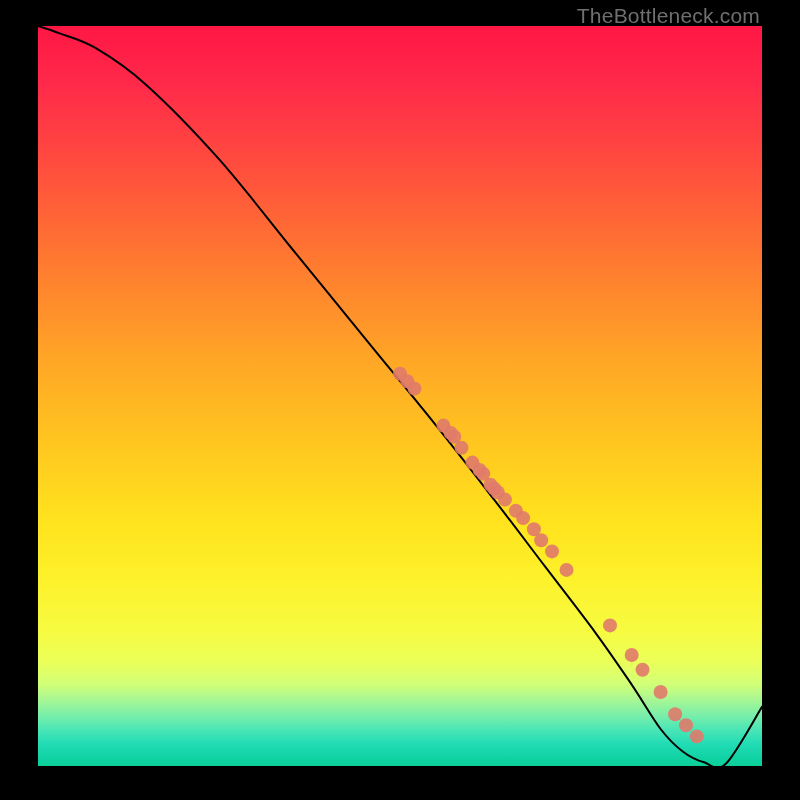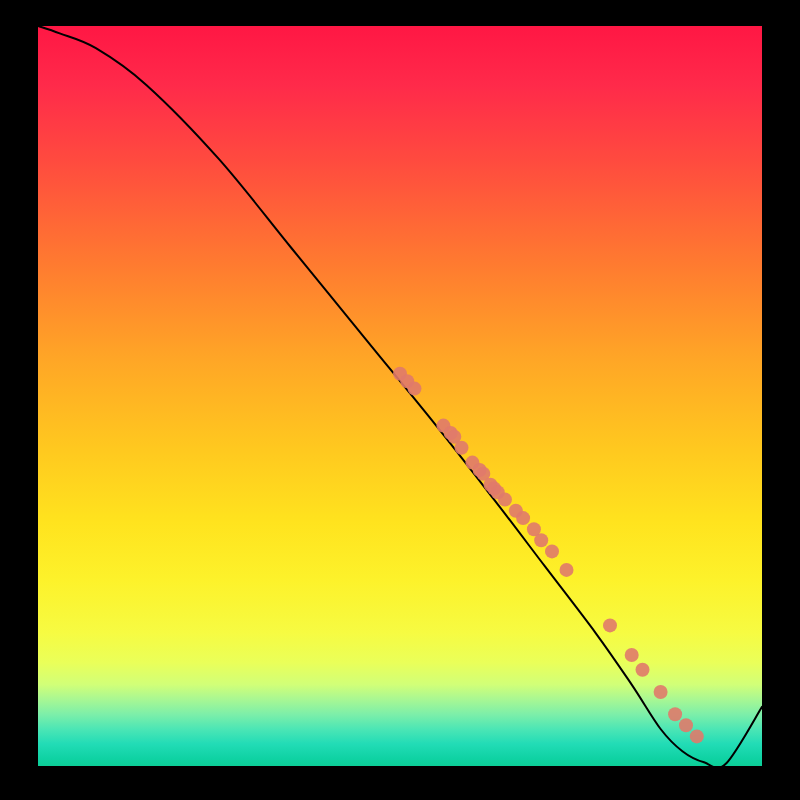--- a/index.html
+++ b/index.html
@@ -59,20 +59,21 @@
     font-size: 21px;
     letter-spacing: 0.2px;
     user-select: none;
   }
 </style>
 </head>
 <body>
 
 <div class="frame">
 
+  <div class="watermark">TheBottleneck.com</div>
 
   <div class="plot-area">
     <svg class="curve" viewBox="0 0 724 740" preserveAspectRatio="none">
       <path id="curve-path" fill="none" stroke="#000" stroke-width="2" stroke-linejoin="round" stroke-linecap="round" d="M 0.0 0.0 C 3.6 1.2, 12.1 3.7, 21.7 7.4 C 31.4 11.1, 43.4 13.6, 57.9 22.2 C 72.4 30.8, 88.1 40.7, 108.6 59.2 C 129.1 77.7, 156.9 106.1, 181.0 133.2 C 205.1 160.3, 229.3 192.4, 253.4 222.0 C 277.5 251.6, 301.7 281.2, 325.8 310.8 C 349.9 340.4, 376.5 372.5, 398.2 399.6 C 419.9 426.7, 438.0 450.2, 456.1 473.6 C 474.2 497.0, 489.9 518.0, 506.8 540.2 C 523.7 562.4, 543.0 587.1, 557.5 606.8 C 572.0 626.5, 582.8 642.6, 593.7 658.6 C 604.5 674.6, 614.2 691.9, 622.6 703.0 C 631.1 714.1, 637.1 719.7, 644.4 725.2 C 651.6 730.8, 658.8 734.2, 666.1 736.3 C 673.3 738.4, 678.1 747.0, 687.8 737.8 C 697.5 728.5, 718.0 690.3, 724.0 680.8"></path>
       <g id="markers-group">
           <circle cx="362.0" cy="347.8" r="7" fill="#e07a6a" fill-opacity="0.9"></circle>
           <circle cx="369.2" cy="355.2" r="7" fill="#e07a6a" fill-opacity="0.9"></circle>
           <circle cx="376.5" cy="362.6" r="7" fill="#e07a6a" fill-opacity="0.9"></circle>
           <circle cx="405.4" cy="399.6" r="7" fill="#e07a6a" fill-opacity="0.9"></circle>
           <circle cx="412.7" cy="407.0" r="7" fill="#e07a6a" fill-opacity="0.9"></circle>

